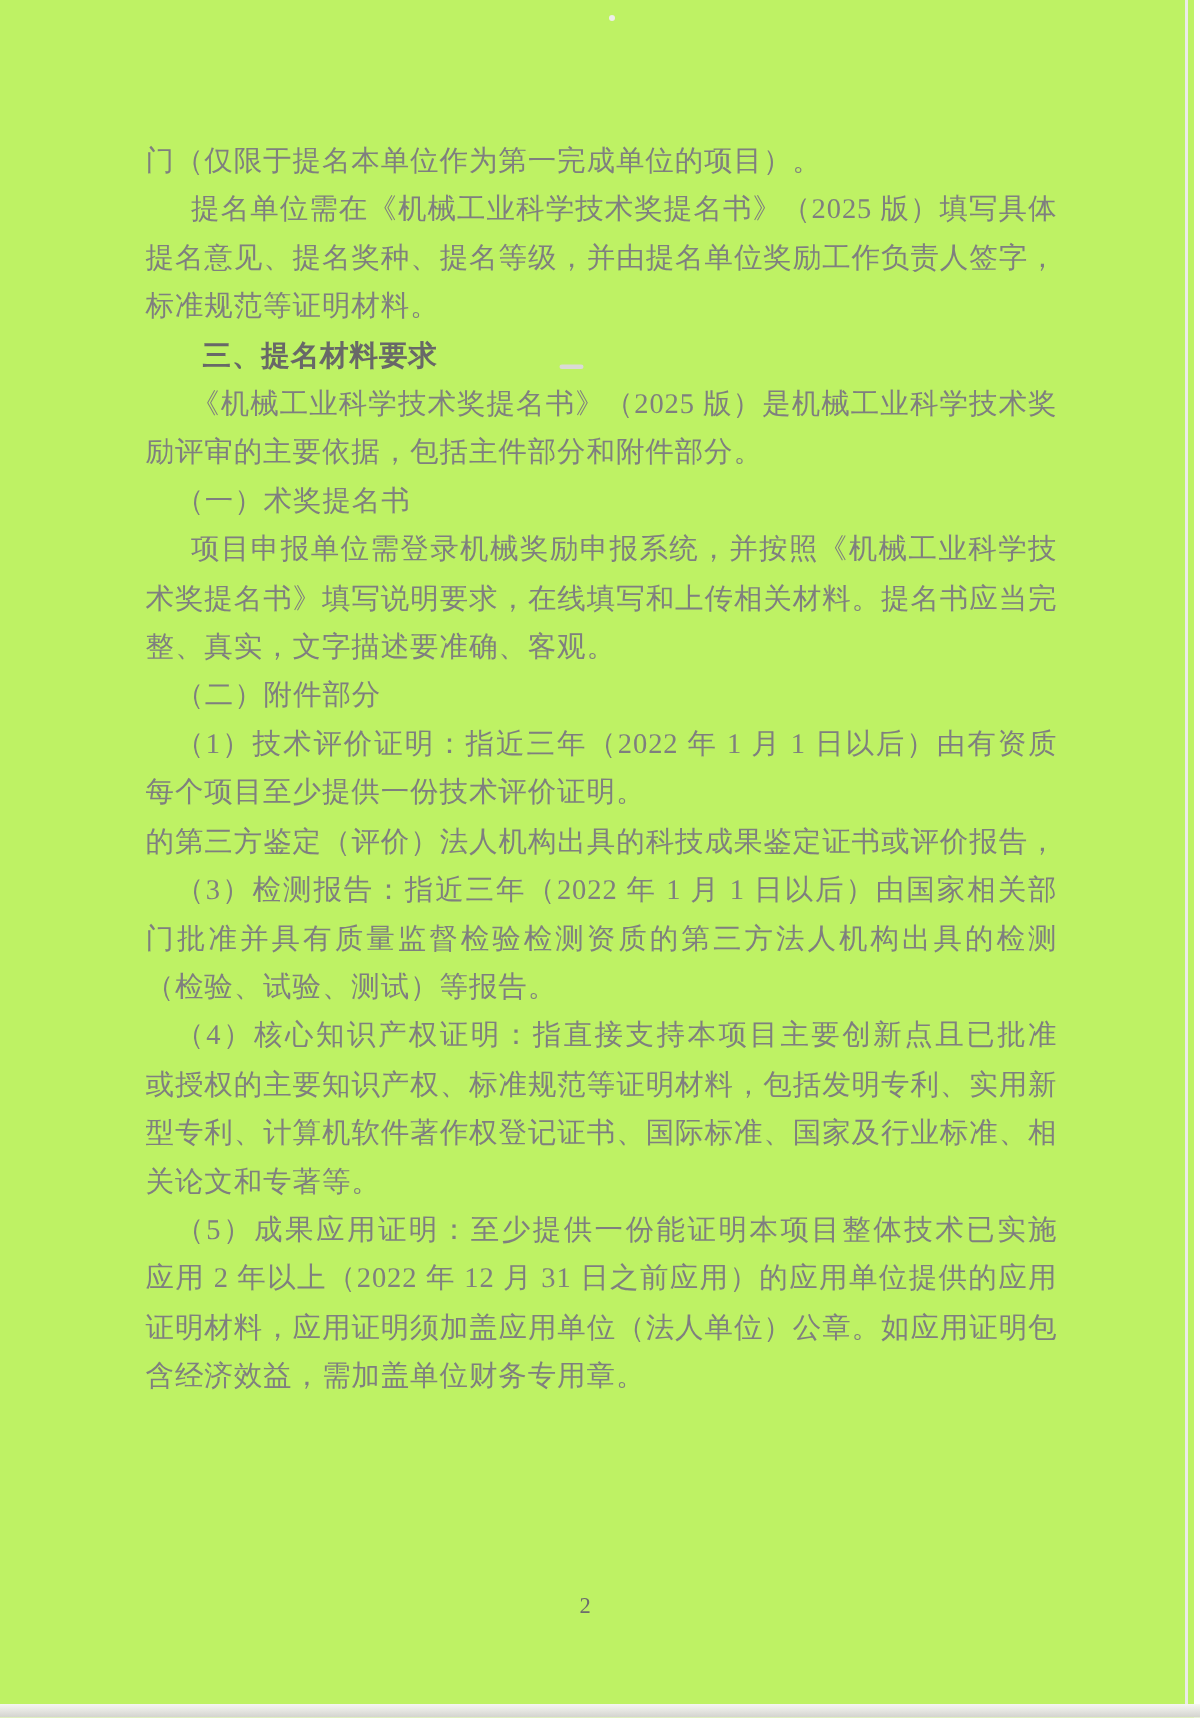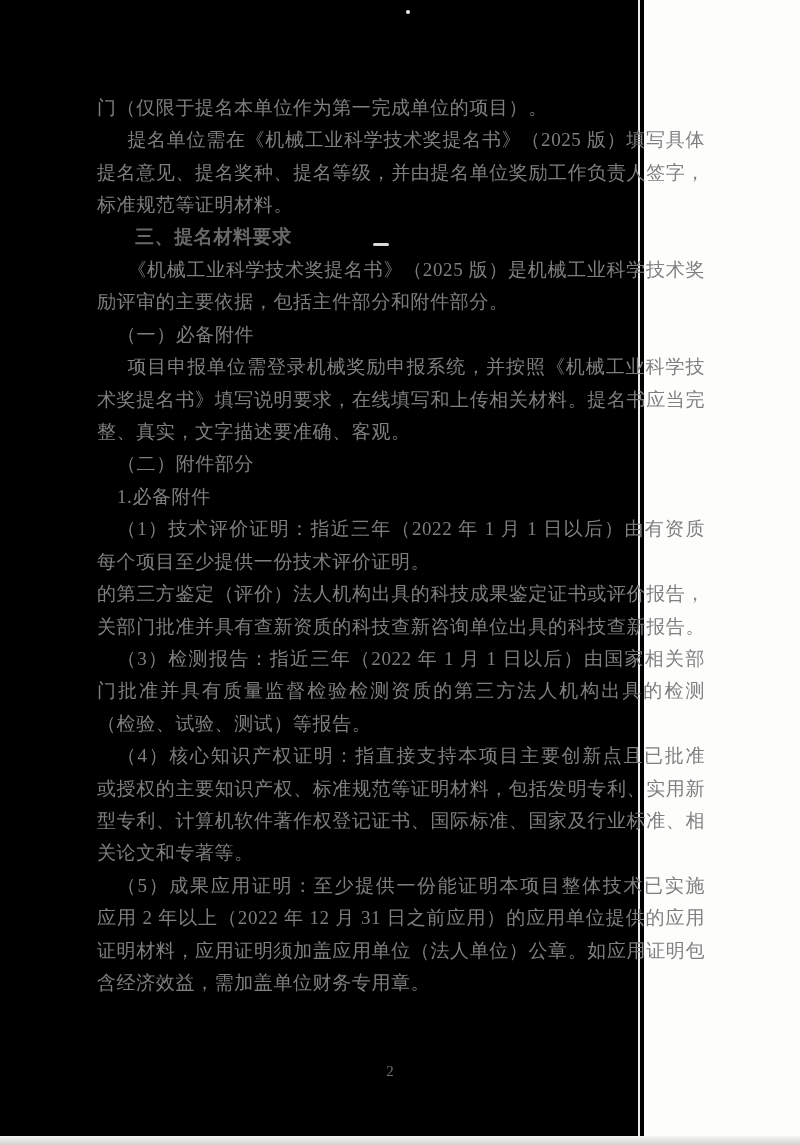--- a/index.html
+++ b/index.html
@@ -5,23 +5,23 @@
   html, body {
     margin: 0;
     padding: 0;
     width: 800px;
     height: 1145px;
     overflow: hidden;
     background: #fdfdfc;
   }
   .page {
     position: relative;
-    width: 644px;
+    width: 796px;
     height: 1145px;
-    background: #000000;
+    background: #bef264;
     font-family: "Liberation Serif", "DejaVu Serif", serif;
   }
   .content {
     position: absolute;
     left: 97px;
     top: 92px;
     width: 608px;
   }
   .ln {
     font-size: 19px;
@@ -37,21 +37,20 @@
     text-align-last: justify;
   }
   
   .i2  { text-indent: 2em; }
   .i16 { text-indent: 1.6em; }
   .i1  { text-indent: 1.05em; }
   
   .b {
     font-weight: bold;
     color: #686868;
-    font-family: Liberation Mono, monospace;
   }
   .pageno {
     position: absolute;
     left: 0;
     top: 1063px;
     width: 780px;
     text-align: center;
     font-size: 15px;
     letter-spacing: 0;
     color: #6d6d6d;
@@ -101,30 +100,28 @@
   <div class="scan-edge-right"></div>
 
   <div class="content">
     <div class="ln">门（仅限于提名本单位作为第一完成单位的项目）。</div>
     <div class="ln i16 j">提名单位需在《机械工业科学技术奖提名书》（2025 版）填写具体</div>
     <div class="ln j">提名意见、提名奖种、提名等级，并由提名单位奖励工作负责人签字，</div>
     <div class="ln">标准规范等证明材料。</div>
     <div class="ln i2 b">三、提名材料要求</div>
     <div class="ln i16 j">《机械工业科学技术奖提名书》（2025 版）是机械工业科学技术奖</div>
     <div class="ln">励评审的主要依据，包括主件部分和附件部分。</div>
-    <div class="ln i1">（一）必备附件</div>
+    <div class="ln i1">（一）术奖提名书</div>
     <div class="ln i16 j">项目申报单位需登录机械奖励申报系统，并按照《机械工业科学技</div>
     <div class="ln j">术奖提名书》填写说明要求，在线填写和上传相关材料。提名书应当完</div>
     <div class="ln">整、真实，文字描述要准确、客观。</div>
     <div class="ln i1">（二）附件部分</div>
-    <div class="ln i1">1.必备附件</div>
     <div class="ln i1 j">（1）技术评价证明：指近三年（2022 年 1 月 1 日以后）由有资质</div>
     <div class="ln">每个项目至少提供一份技术评价证明。</div>
     <div class="ln j">的第三方鉴定（评价）法人机构出具的科技成果鉴定证书或评价报告，</div>
-    <div class="ln j">关部门批准并具有查新资质的科技查新咨询单位出具的科技查新报告。</div>
     <div class="ln i1 j">（3）检测报告：指近三年（2022 年 1 月 1 日以后）由国家相关部</div>
     <div class="ln j">门批准并具有质量监督检验检测资质的第三方法人机构出具的检测</div>
     <div class="ln">（检验、试验、测试）等报告。</div>
     <div class="ln i1 j">（4）核心知识产权证明：指直接支持本项目主要创新点且已批准</div>
     <div class="ln j">或授权的主要知识产权、标准规范等证明材料，包括发明专利、实用新</div>
     <div class="ln j">型专利、计算机软件著作权登记证书、国际标准、国家及行业标准、相</div>
     <div class="ln">关论文和专著等。</div>
     <div class="ln i1 j">（5）成果应用证明：至少提供一份能证明本项目整体技术已实施</div>
     <div class="ln j">应用 2 年以上（2022 年 12 月 31 日之前应用）的应用单位提供的应用</div>
     <div class="ln j">证明材料，应用证明须加盖应用单位（法人单位）公章。如应用证明包</div>

